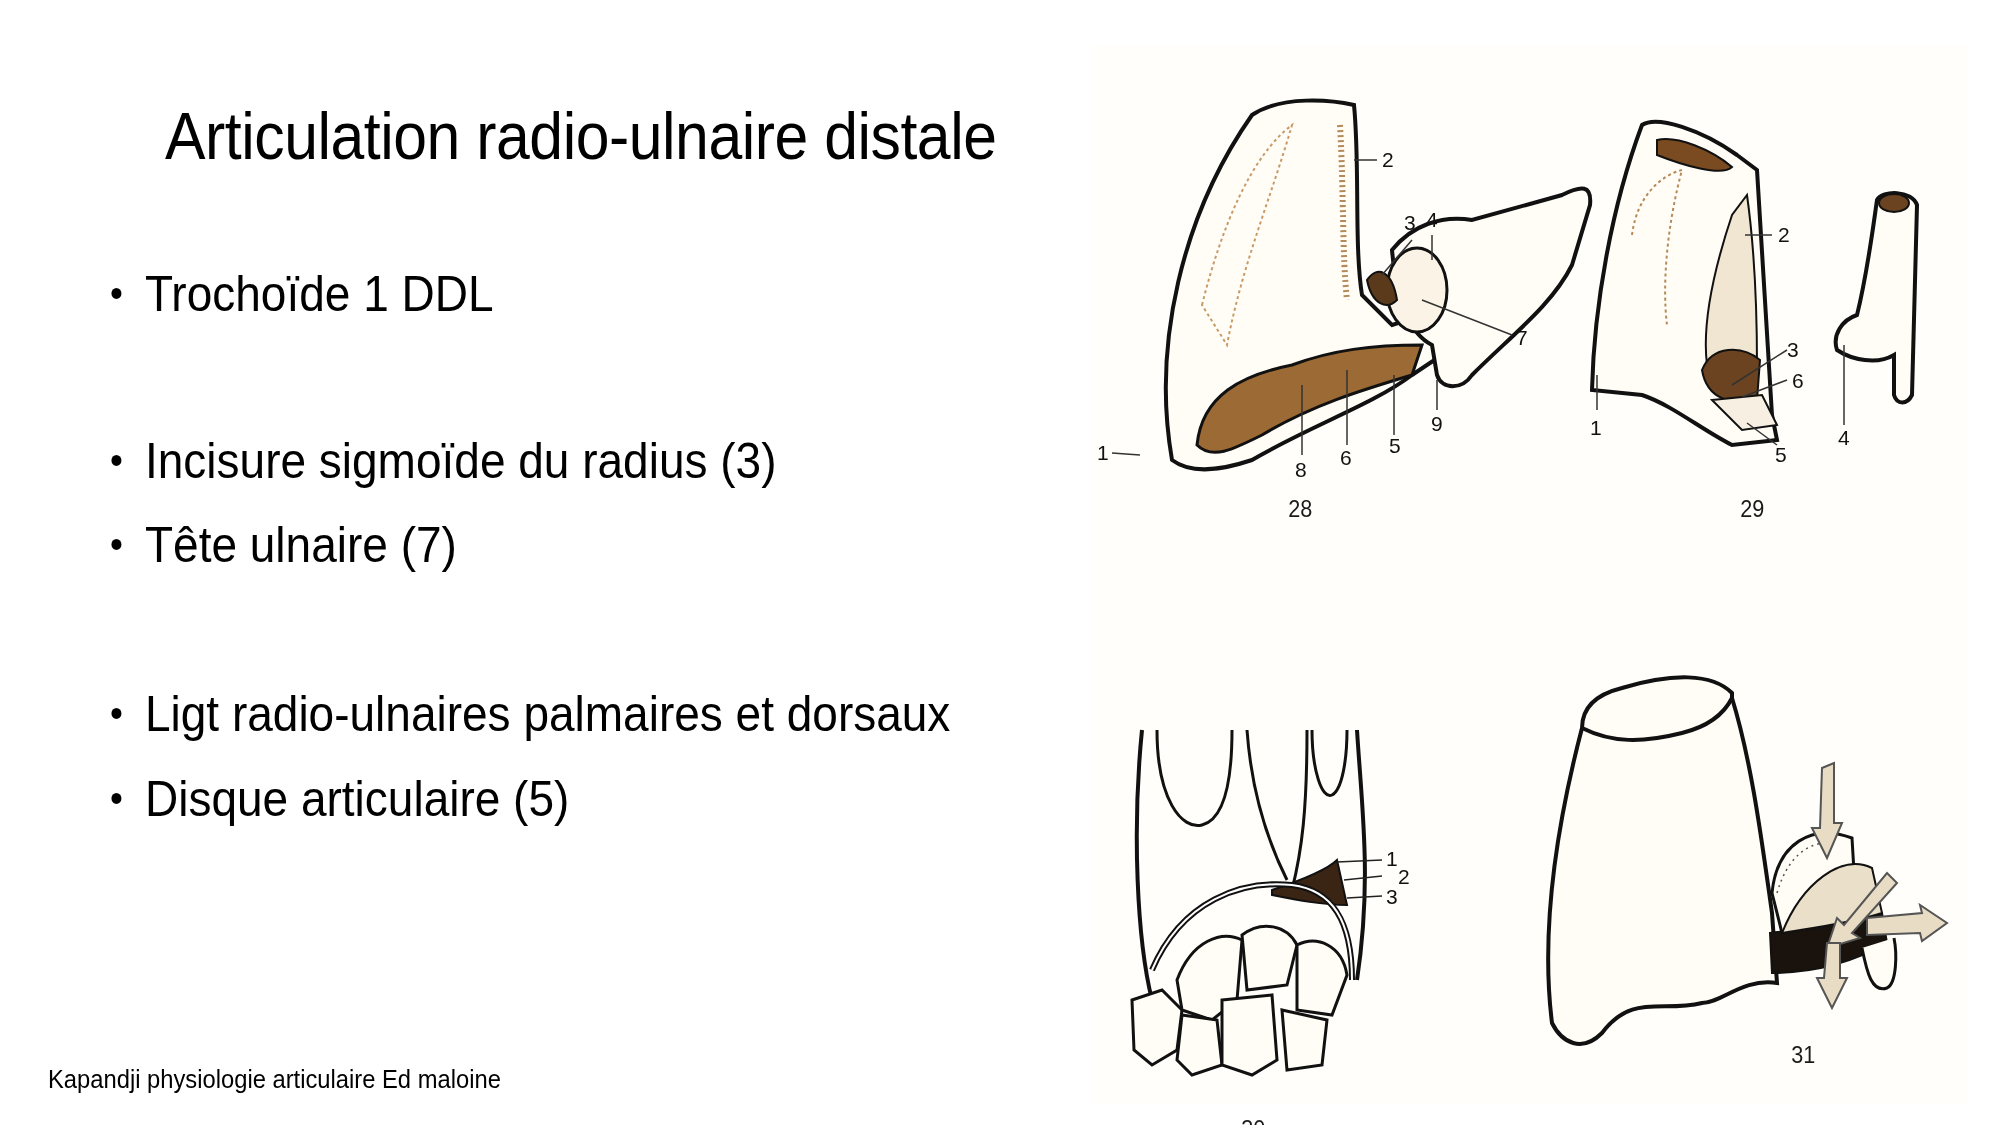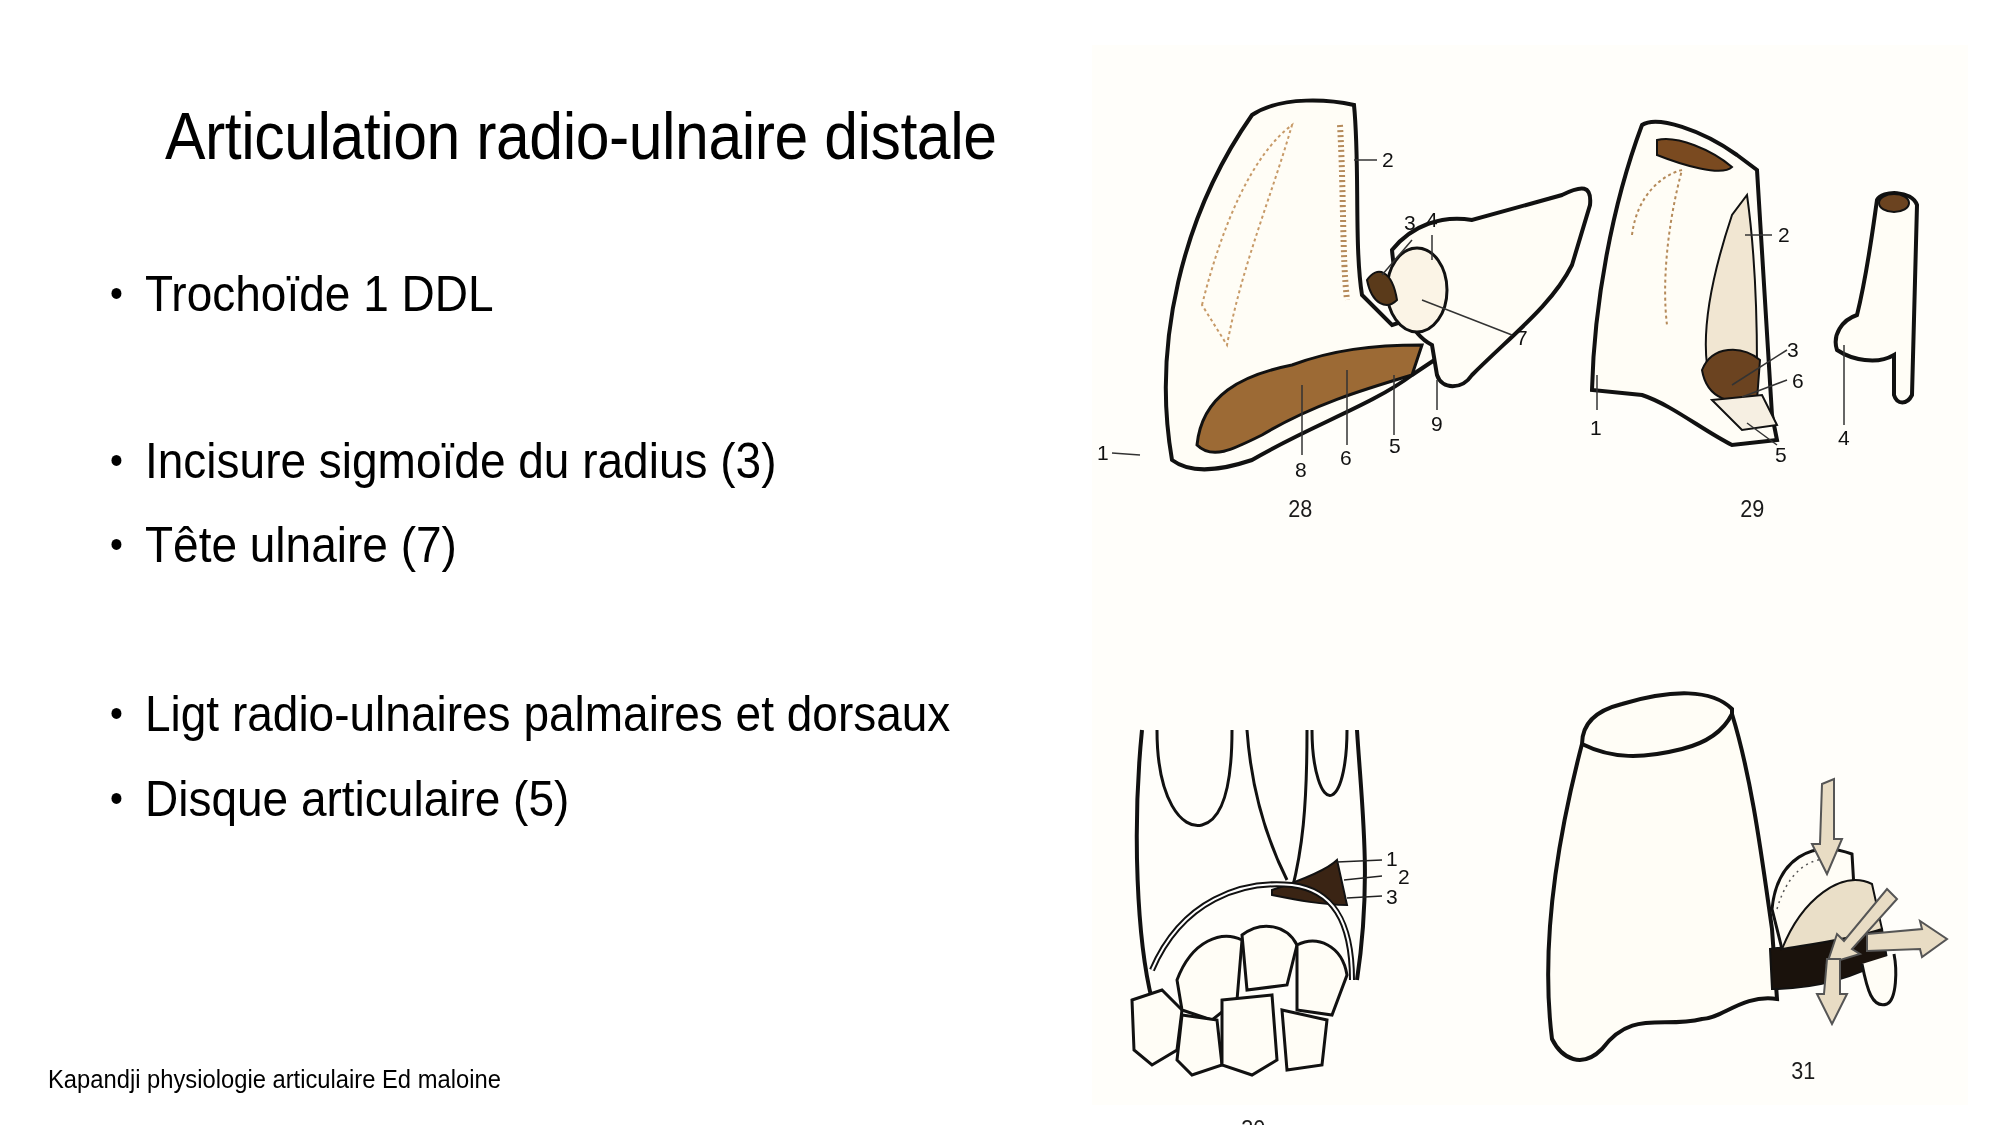--- a/index.html
+++ b/index.html
@@ -212,21 +212,21 @@
         <line x1="222" y1="200" x2="260" y2="196"></line>
         <line x1="225" y1="218" x2="260" y2="216"></line>
       </g>
       <text x="264" y="186" class="lbl">1</text>
       <text x="276" y="204" class="lbl">2</text>
       <text x="264" y="224" class="lbl">3</text>
     </svg>
     <div class="fig-caption" style="left:118px; top:435px;">30</div>
   </div>
 
-  <div class="figure" style="left:430px; top:614px; width:446px; height:440px;">
+  <div class="figure" style="left:430px; top:598px; width:446px; height:440px;">
     <svg width="446" height="410" viewBox="0 0 446 410">
 
       <path d="M60,85 C60,60 80,50 100,45 C150,30 190,30 210,50 L210,55 C230,120 240,200 250,270 L255,340 C220,335 200,360 180,360 C140,370 110,350 80,390 C60,410 40,400 30,380 C20,300 30,200 60,85 Z" fill="#fffdf6" stroke="#111" stroke-width="4"></path>
       <path d="M60,85 C90,100 120,100 160,90 C180,85 200,75 210,55" fill="none" stroke="#111" stroke-width="4"></path>
 
       <path d="M250,250 C255,200 290,180 330,195 L335,280 L260,290 Z" fill="#fffdf6" stroke="#111" stroke-width="3"></path>
       <path d="M255,250 C265,215 285,200 305,200" fill="none" stroke="#555" stroke-width="1.5" stroke-dasharray="2,4"></path>
 
       <path d="M248,290 C290,285 330,280 360,270 L365,300 C330,320 290,330 250,330 Z" fill="#1a120c" stroke="#111" stroke-width="2"></path>
 

